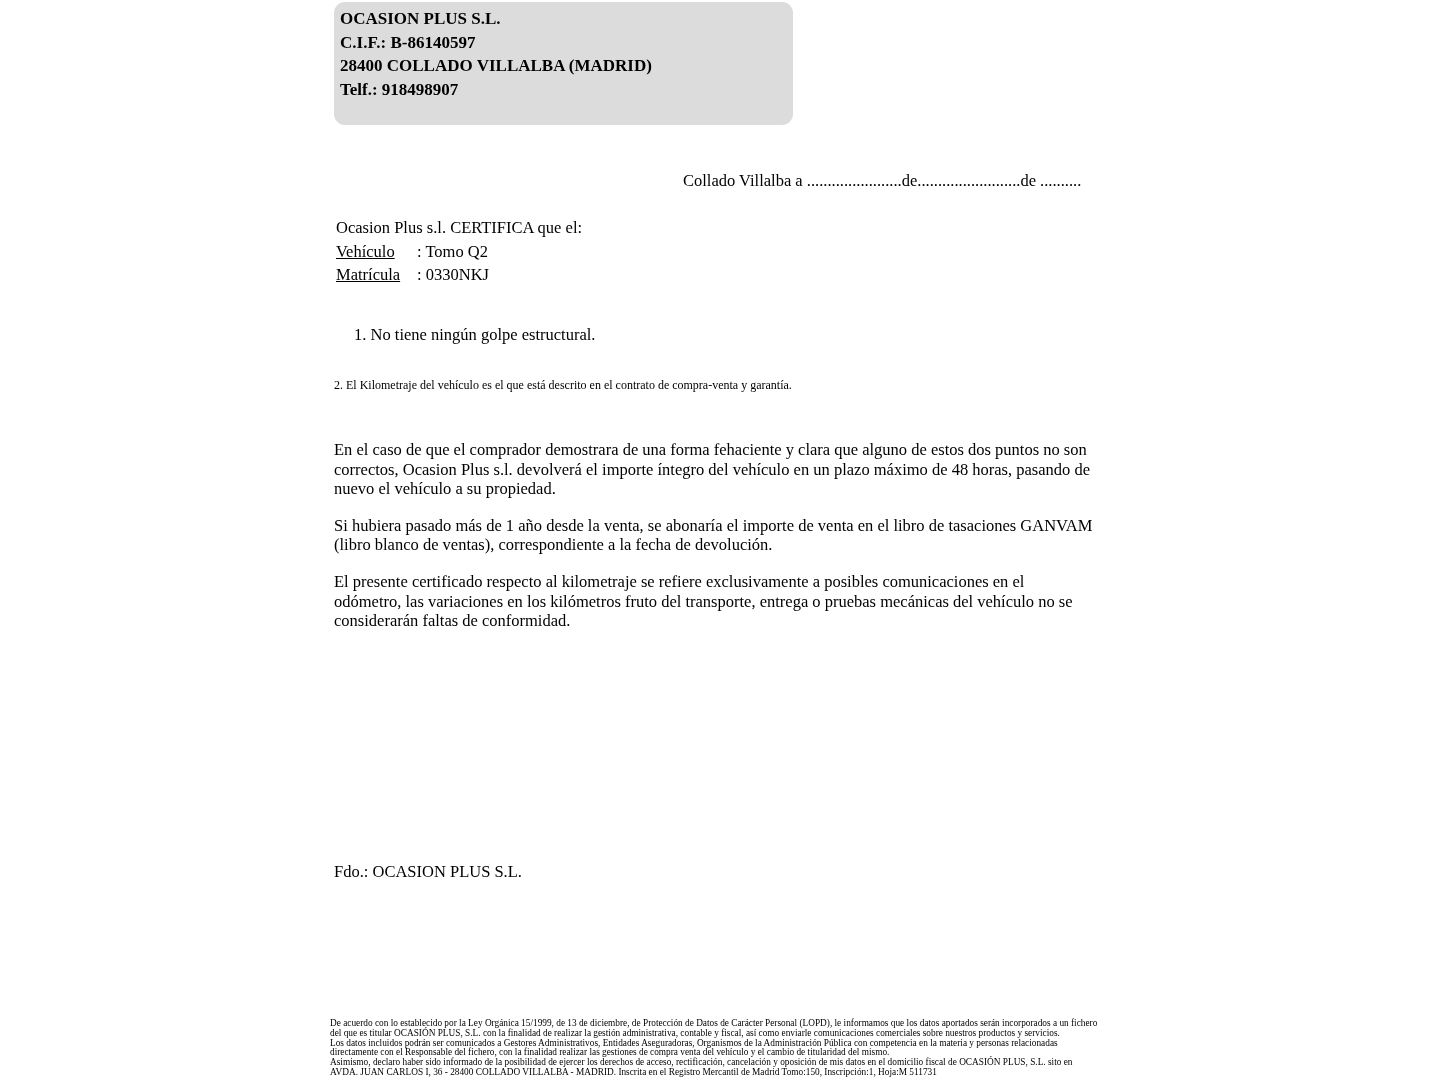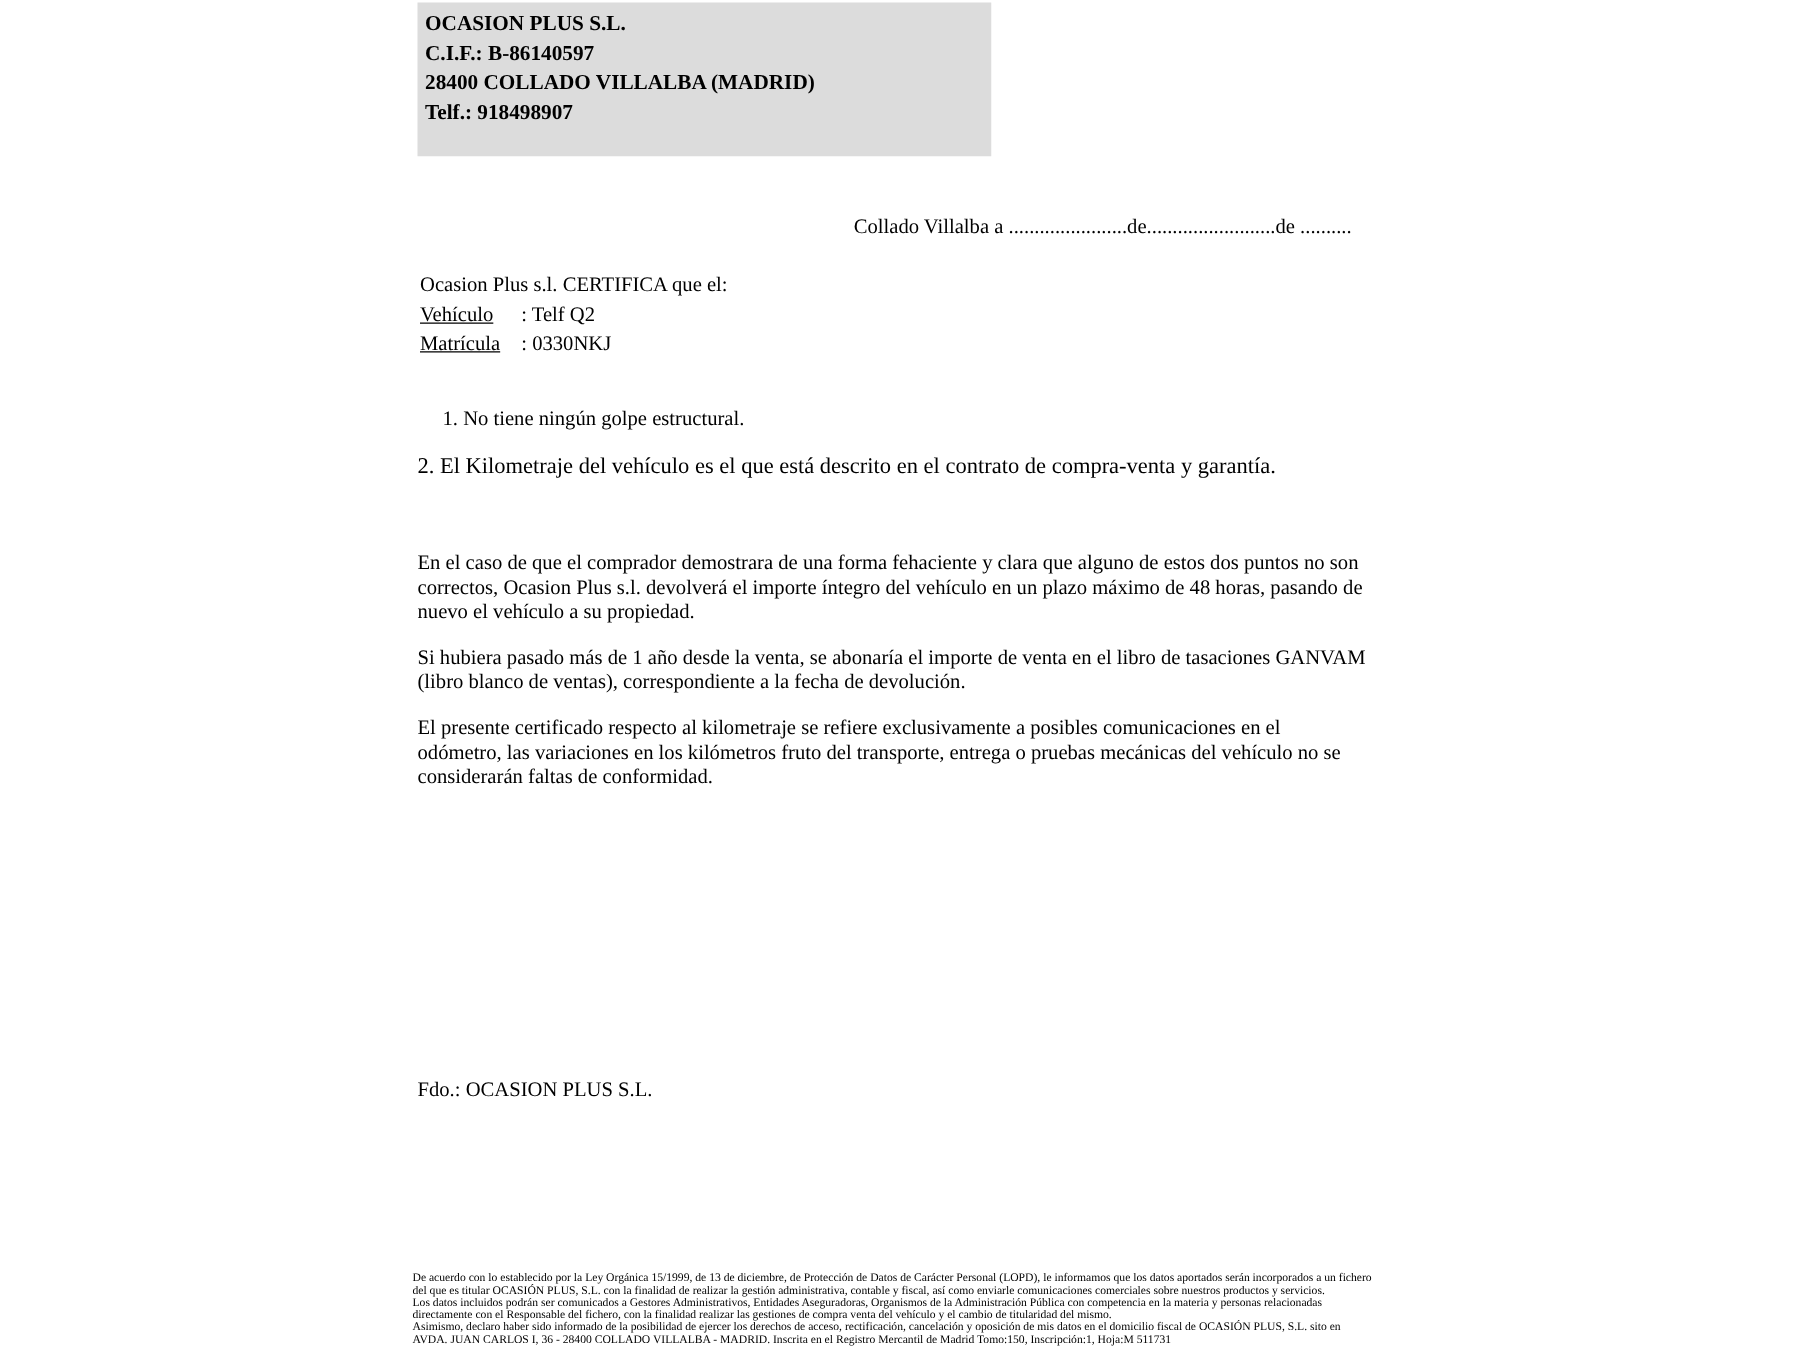--- a/index.html
+++ b/index.html
@@ -14,20 +14,21 @@
     overflow: hidden;
   }
   .header-box {
     position: absolute;
     left: 334px;
     top: 2px;
     width: 459px;
     height: 123px;
     background: #dcdcdc;
     padding: 5px 0 0 6px;
+    border-radius: 11px;
   }
   .header-box .hline {
     font-weight: bold;
     font-size: 17px;
     line-height: 23.5px;
     white-space: nowrap;
   }
   .date-line {
     position: absolute;
     left: 683px;
@@ -50,22 +51,22 @@
   .point-1 {
     position: absolute;
     left: 334px;
     top: 325px;
     font-size: 16.5px;
     margin-left: 20px;
   }
   .point-2 {
     position: absolute;
     left: 334px;
-    top: 362px;
-    font-size: 18px;
+    top: 378px;
+    font-size: 12px;
     width: 760px;
   }
   .body-paragraphs {
     position: absolute;
     left: 334px;
     top: 440px;
     width: 760px;
     font-size: 16.5px;
     line-height: 19.6px;
   }
@@ -97,21 +98,21 @@
     <div class="hline">C.I.F.: B-86140597</div>
     <div class="hline">28400 COLLADO VILLALBA (MADRID)</div>
     <div class="hline">Telf.: 918498907</div>
   </div>
 
   <div class="date-line">Collado Villalba a .......................de.........................de ..........</div>
 
   <div class="certify-block">
     <div>Ocasion Plus s.l. CERTIFICA que el:</div>
     <div>
-      <span class="label-cell"><span class="underlined">Vehículo</span></span><span>: Telf Q2</span>
+      <span class="label-cell"><span class="underlined">Vehículo</span></span><span>: Tomo Q2</span>
     </div>
     <div>
       <span class="label-cell"><span class="underlined">Matrícula</span></span><span>: 0330NKJ</span>
     </div>
   </div>
 
   <div class="point-1">1. No tiene ningún golpe estructural.</div>
   <div class="point-2">2. El Kilometraje del vehículo es el que está descrito en el contrato de compra-venta y garantía.</div>
 
   <div class="body-paragraphs">

